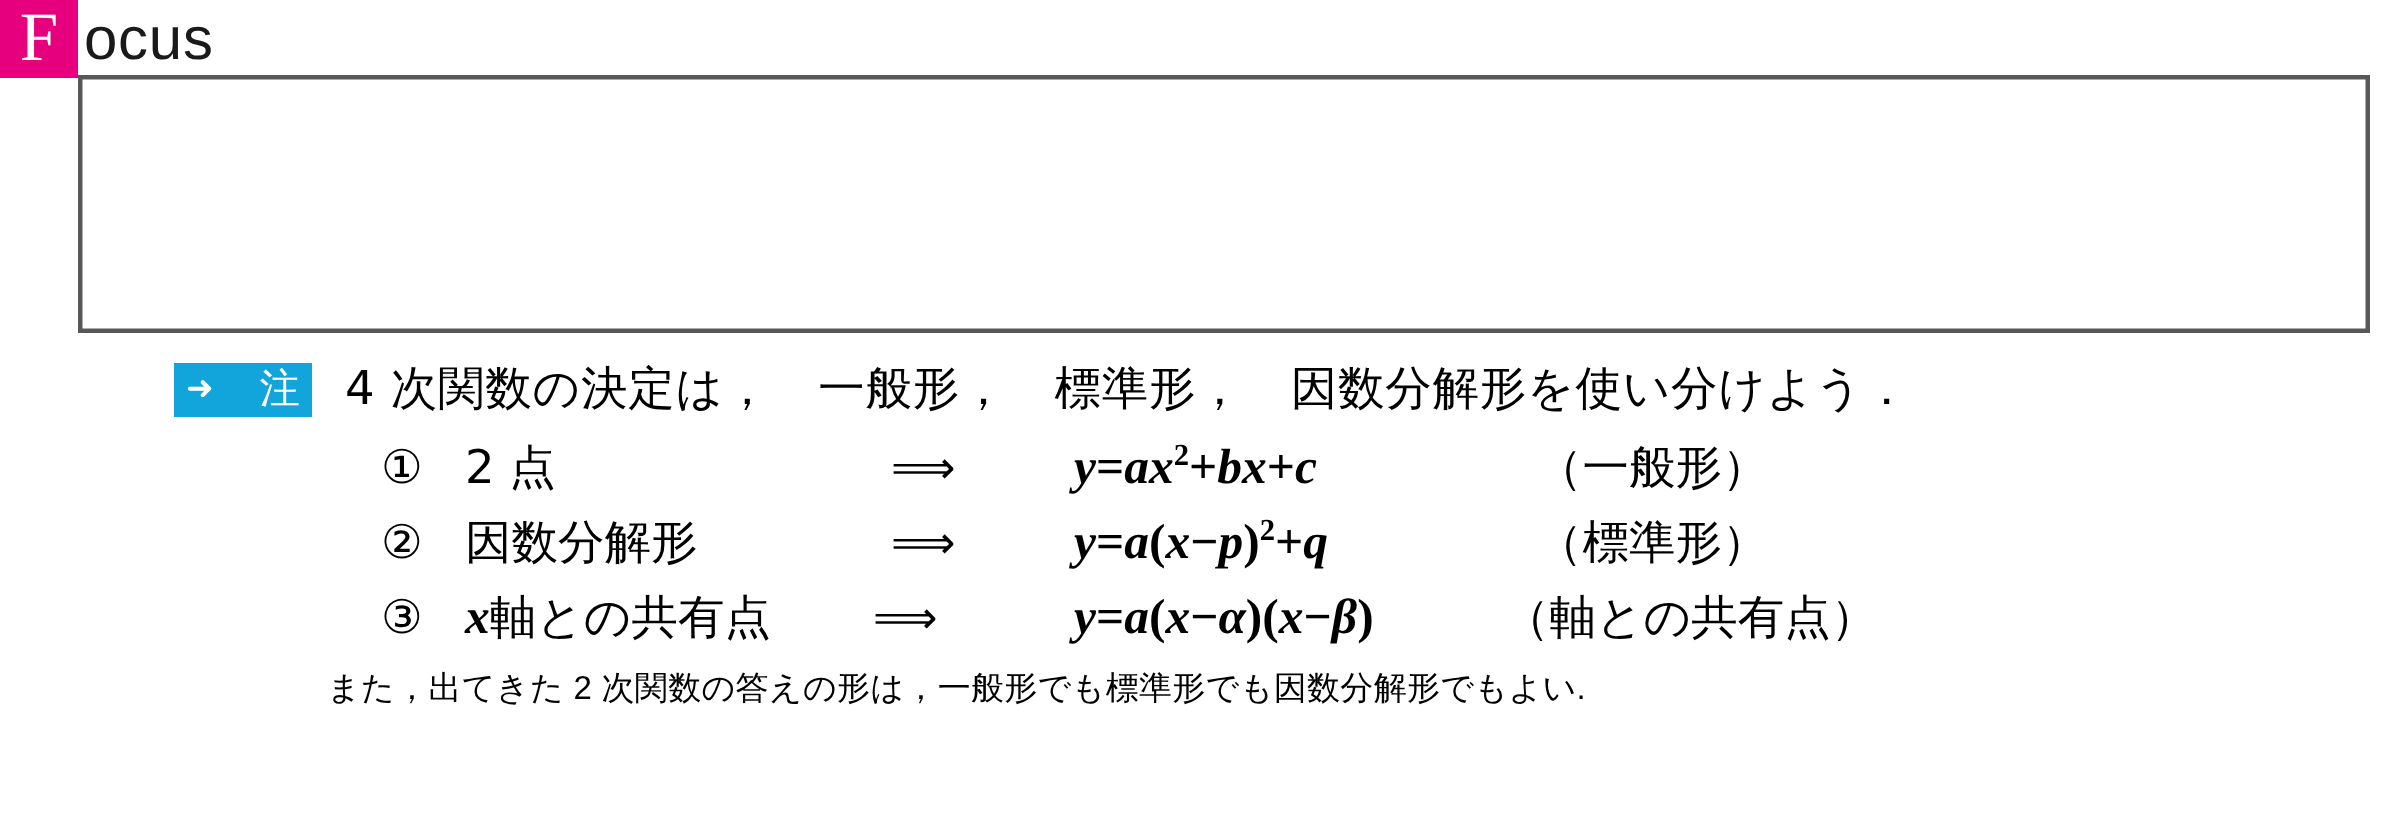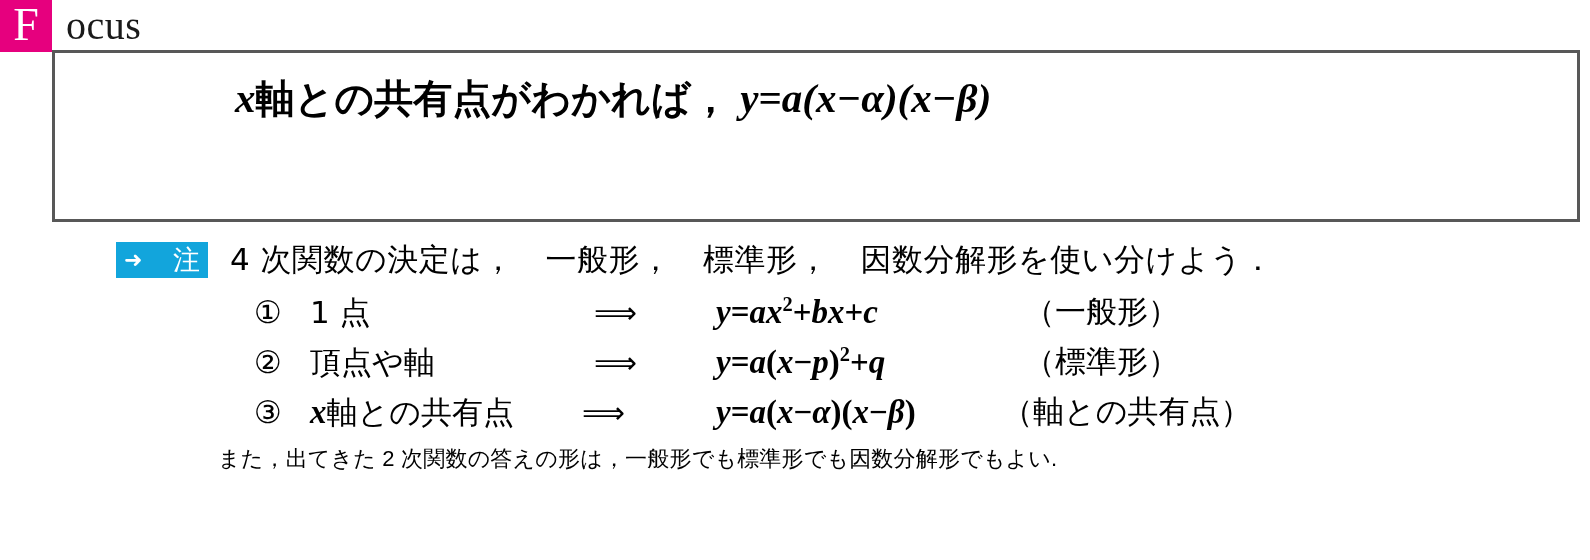--- a/index.html
+++ b/index.html
@@ -30,24 +30,24 @@
     height: 52px;
     background: #e6007e;
     color: #ffffff;
     font-family: "Liberation Serif", serif;
     font-size: 46px;
     line-height: 50px;
     text-align: center;
     font-weight: 400;
   }
   .focus-rest {
-    font-family: Liberation Serif, serif;
+    font-family: Liberation Sans, sans-serif;
     font-size: 40px;
     line-height: 52px;
-    padding-left: 14px;
+    padding-left: 4px;
     color: #1a1a1a;
     letter-spacing: 0.5px;
   }
 
   
   .statement-box {
     position: absolute;
     left: 52px;
     top: 50px;
     width: 1528px;
@@ -213,53 +213,47 @@
 </head>
 <body>
 
 <div class="focus-header">
   <div class="focus-badge">F</div>
   <div class="focus-rest">ocus</div>
 </div>
 
 <div class="statement-box">
   <div class="statement-lines">
-    <div>
-      <span class="mathi">x</span><span class="ja">軸との共有点がわかれば，</span>
-      <span class="mathi">
-        <span class="mathi">y</span><span class="mathr">=</span><span class="mathi">a</span><span class="mathr">(</span><span class="mathi">x</span><span class="mathr">−</span><span class="mathi">α</span><span class="mathr">)(</span><span class="mathi">x</span><span class="mathr">−</span><span class="mathi">β</span><span class="mathr">)</span>
-      </span>
-    </div>
   </div>
 </div>
 
 <div class="note-block">
 
   <div class="note-badge">
     <span class="arrow">➜</span>
     <span class="badge-text">注</span>
   </div>
 
   <div class="note-intro">4 次関数の決定は，　一般形，　標準形，　因数分解形を使い分けよう．</div>
 
   <div class="note-list">
 
     <div class="note-row row1">
       <span class="nr-num">①</span>
-      <span class="nr-label">1 点</span>
+      <span class="nr-label">2 点</span>
       <span class="nr-arrow">⟹</span>
       <span class="nr-formula">
         <span class="mathi">y</span><span class="mathr">=</span><span class="mathi">ax</span><sup class="exp">2</sup><span class="mathr">+</span><span class="mathi">bx</span><span class="mathr">+</span><span class="mathi">c</span>
       </span>
       <span class="nr-form-name">（一般形）</span>
     </div>
 
     <div class="note-row row2">
       <span class="nr-num">②</span>
-      <span class="nr-label">頂点や軸</span>
+      <span class="nr-label">因数分解形</span>
       <span class="nr-arrow">⟹</span>
       <span class="nr-formula">
         <span class="mathi">y</span><span class="mathr">=</span><span class="mathi">a</span><span class="mathr">(</span><span class="mathi">x</span><span class="mathr">−</span><span class="mathi">p</span><span class="mathr">)</span><sup class="exp">2</sup><span class="mathr">+</span><span class="mathi">q</span>
       </span>
       <span class="nr-form-name">（標準形）</span>
     </div>
 
     <div class="note-row row3">
       <span class="nr-num">③</span>
       <span class="nr-label"><span class="mi">x</span><span>軸との共有点</span></span>

